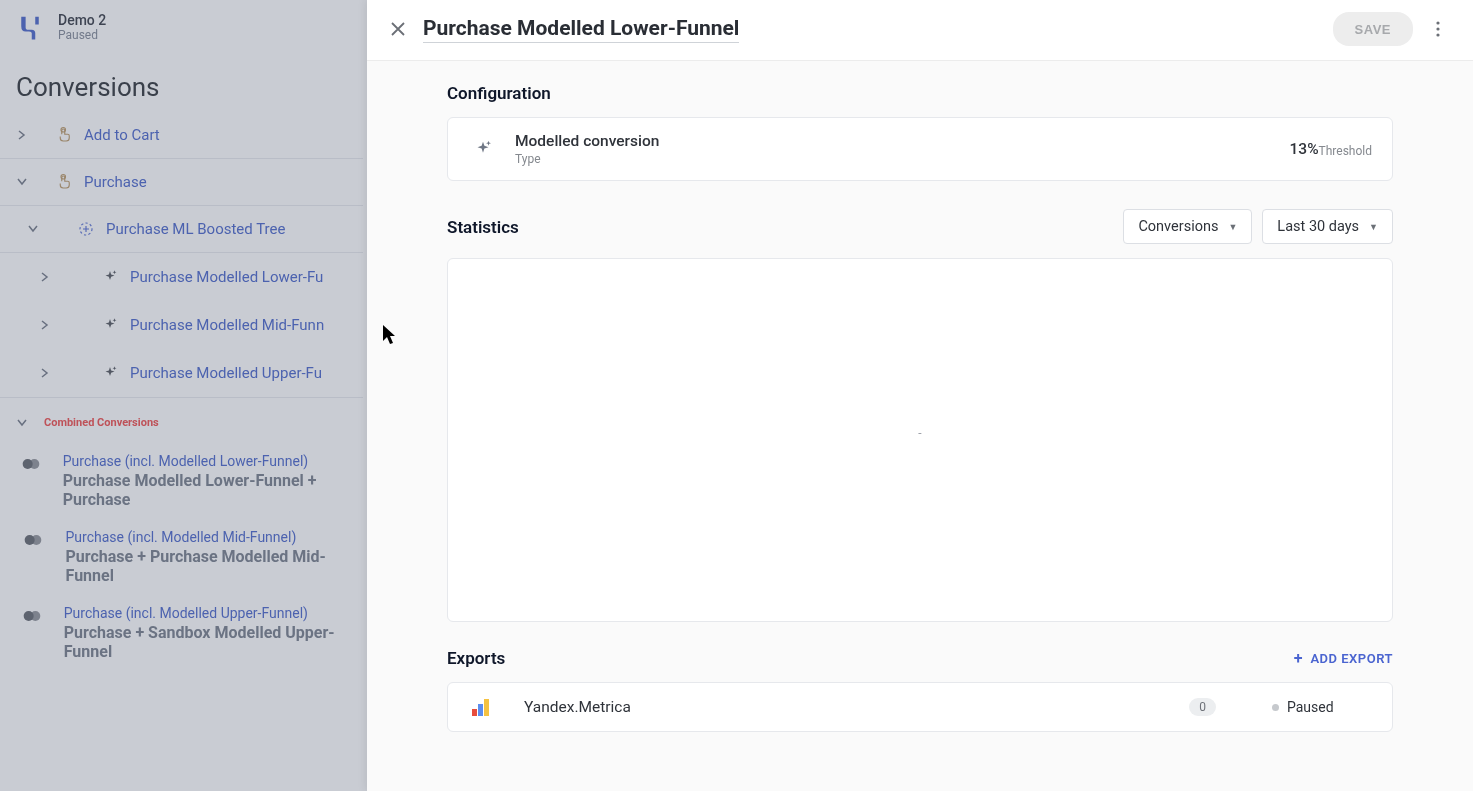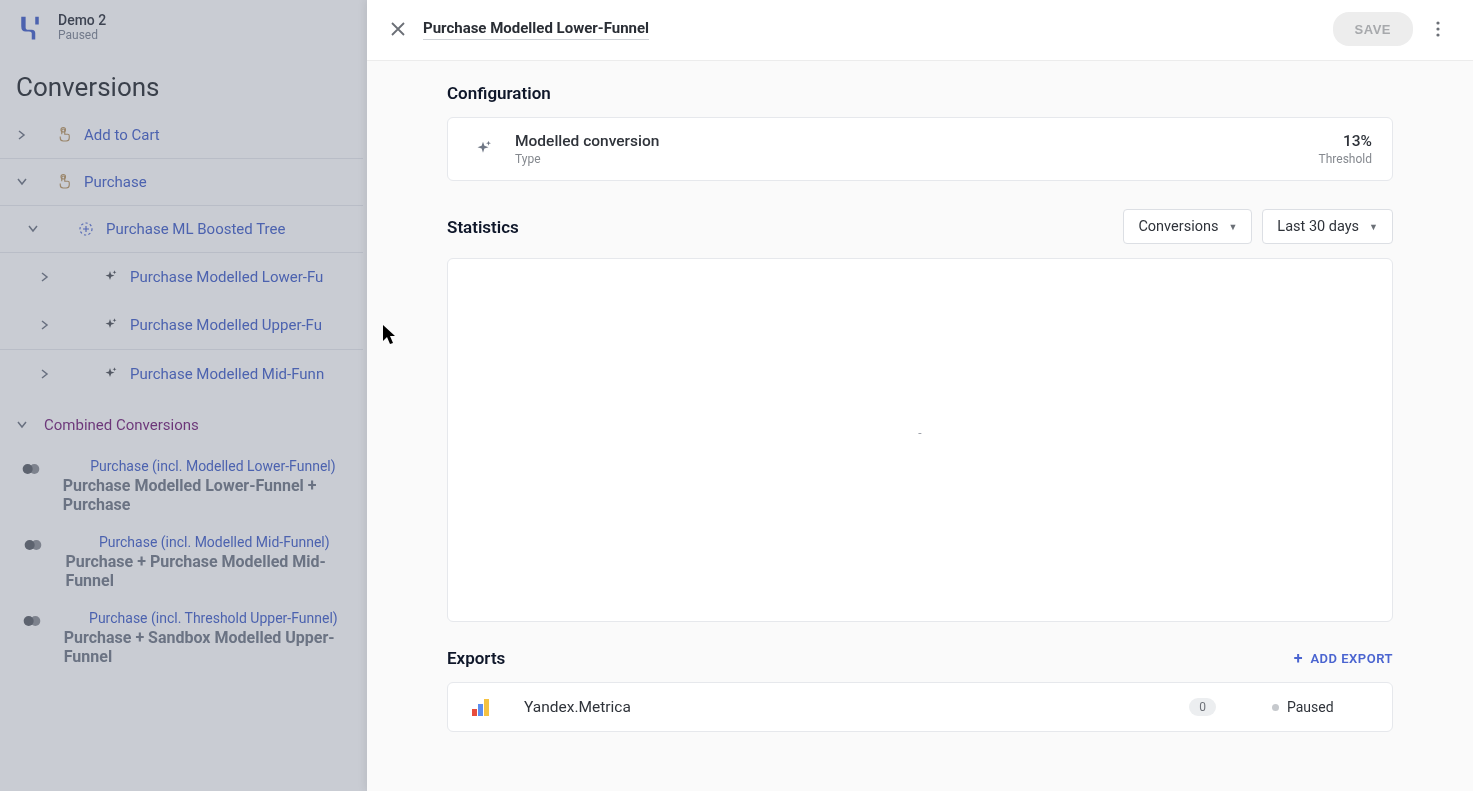--- a/index.html
+++ b/index.html
@@ -23,46 +23,46 @@
 .tree-chevron { width: 44px; display: flex; justify-content: center; color: #6b7280; font-size: 11px; }
 .tree-icon-cell { width: 40px; display: flex; justify-content: center; align-items: center; }
 .tree-label { font-size: 15px; color: #3f5dc8; font-weight: 400; }
 
 .tree-item.level-2 .tree-chevron { width: 66px; }
 .tree-item.level-3 .tree-chevron { width: 90px; }
 .tree-item.level-3 { padding: 15px 0; }
 
 .subsection-title-row { display: flex; align-items: center; padding: 18px 0 14px 0; }
 .subsection-title-row .tree-chevron { width: 44px; }
-.subsection-title { font-size: 15px; color: #701a75; font-weight: 400; }
+.subsection-title { font-size: 11px; color: #ef4444; font-weight: 700; }
 
 .combined-item { display: flex; align-items: flex-start; padding: 10px 0 10px 0; }
 .combined-item .icon-cell { width: 68px; display: flex; justify-content: center; align-items: flex-start; padding-top: 4px; }
-.combined-text { display: flex; flex-direction: column; align-items: center; }
+.combined-text { display: flex; flex-direction: column; }
 .combined-text .main { font-size: 14px; color: #3f5dc8; }
 .combined-text .sub { font-size: 16px; color: #6f7785; margin-top: 2px; font-weight: bold; }
 
 
 .panel { position: absolute; left: 367px; top: 0; right: 0; height: 791px; background: #fafafa; z-index: 10; box-shadow: -2px 0 8px rgba(0,0,0,0.08); }
 .panel-header { display: flex; align-items: center; padding: 12px 20px 14px 16px; border-bottom: 1px solid #ececec; background: #fff; }
 .close-btn { width: 30px; height: 30px; display: flex; align-items: center; justify-content: center; color: #6b6f76; cursor: pointer; }
 .panel-title-wrap { margin-left: 10px; flex: 1; }
-.panel-title { font-size: 15px; font-weight: 700; color: #2a2e35; border-bottom: 1px solid #cfd3d8; display: inline-block; padding-bottom: 2px; }
+.panel-title { font-size: 21px; font-weight: 700; color: #2a2e35; border-bottom: 1px solid #cfd3d8; display: inline-block; padding-bottom: 2px; }
 .save-btn { background: #ededed; color: #a7a9ac; border: none; border-radius: 16px; height: 34px; padding: 0 22px; font-size: 13px; font-weight: 600; letter-spacing: 0.5px; cursor: default; }
 .more-btn { width: 30px; height: 30px; display: flex; align-items: center; justify-content: center; color: #6b6f76; margin-left: 10px; cursor: pointer; }
 
 .panel-body { padding: 22px 80px 20px 80px; }
 .section-title { font-size: 17px; font-weight: 600; color: #0f172a; margin-bottom: 14px; }
 
 .config-card { background: #fff; border: 1px solid #e6e8ec; border-radius: 6px; padding: 14px 20px; display: flex; align-items: center; gap: 17px; }
 .config-icon { width: 30px; display: flex; justify-content: center; align-items: center; color: #6f7785; }
 .config-left { display: flex; flex-direction: column; flex: 1; }
 .config-main { font-size: 15.5px; color: #2f333a; font-weight: 500; }
 .config-sub { font-size: 12px; color: #85898f; margin-top: 2px; }
-.config-right { display: flex; flex-direction: column; align-items: flex-end; }
+.config-right { display: flex; flex-direction: row; align-items: flex-end; }
 
 .stats-header-row { display: flex; align-items: center; justify-content: space-between; margin: 28px 0 14px 0; }
 .dropdowns { display: flex; gap: 10px; }
 .dropdown { background: #fff; border: 1px solid #dcdfe4; border-radius: 4px; padding: 8px 14px; font-size: 14.5px; color: #2f333a; display: flex; align-items: center; gap: 10px; cursor: pointer; }
 .dropdown .arrow { font-size: 9px; color: #6b7077; }
 
 .chart-card { background: #fff; border: 1px solid #e6e8ec; border-radius: 6px; height: 364px; position: relative; }
 .chart-empty { position: absolute; top: 48%; left: 50%; transform: translate(-50%, -50%); font-size: 12px; color: #9ca0a8; }
 
 .exports-row { display: flex; align-items: center; justify-content: space-between; margin: 26px 0 14px 0; }
@@ -156,46 +156,46 @@
           </svg>
       </span>
       <span class="tree-icon-cell">
         <svg class="icon-sparkle" viewBox="0 0 24 24">
             <path d="M12 4 l1.5 4.5 L18 10 l-4.5 1.5 L12 16 l-1.5 -4.5 L6 10 l4.5 -1.5 Z M18 3 l.7 2 2 .7 -2 .7 -.7 2 -.7 -2 -2 -.7 2 -.7 Z" fill="#4a4e55"></path>
           </svg>
       </span>
       <span class="tree-label">Purchase Modelled Lower-Fu</span>
     </div>
 
-    <div class="tree-item level-3">
+    <div class="tree-item level-3 no-border">
       <span class="tree-chevron">
         <svg width="8" height="10" viewBox="0 0 8 10">
             <path d="M1 1 L6 5 L1 9" stroke="#6b7280" stroke-width="1.5" fill="none"></path>
           </svg>
       </span>
       <span class="tree-icon-cell">
         <svg class="icon-sparkle" viewBox="0 0 24 24">
             <path d="M12 4 l1.5 4.5 L18 10 l-4.5 1.5 L12 16 l-1.5 -4.5 L6 10 l4.5 -1.5 Z M18 3 l.7 2 2 .7 -2 .7 -.7 2 -.7 -2 -2 -.7 2 -.7 Z" fill="#4a4e55"></path>
           </svg>
       </span>
-      <span class="tree-label">Purchase Modelled Upper-Fu</span>
-    </div>
-
-    <div class="tree-item level-3 no-border">
+      <span class="tree-label">Purchase Modelled Mid-Funn</span>
+    </div>
+
+    <div class="tree-item level-3">
       <span class="tree-chevron">
         <svg width="8" height="10" viewBox="0 0 8 10">
             <path d="M1 1 L6 5 L1 9" stroke="#6b7280" stroke-width="1.5" fill="none"></path>
           </svg>
       </span>
       <span class="tree-icon-cell">
         <svg class="icon-sparkle" viewBox="0 0 24 24">
             <path d="M12 4 l1.5 4.5 L18 10 l-4.5 1.5 L12 16 l-1.5 -4.5 L6 10 l4.5 -1.5 Z M18 3 l.7 2 2 .7 -2 .7 -.7 2 -.7 -2 -2 -.7 2 -.7 Z" fill="#4a4e55"></path>
           </svg>
       </span>
-      <span class="tree-label">Purchase Modelled Mid-Funn</span>
+      <span class="tree-label">Purchase Modelled Upper-Fu</span>
     </div>
 
     <div class="subsection-title-row">
       <span class="tree-chevron">
         <svg width="10" height="8" viewBox="0 0 10 8">
             <path d="M1 1 L5 6 L9 1" stroke="#6b7280" stroke-width="1.5" fill="none"></path>
           </svg>
       </span>
       <span class="subsection-title">Combined Conversions</span>
     </div>
@@ -227,21 +227,21 @@
     </div>
 
     <div class="combined-item">
       <span class="icon-cell">
         <svg class="icon-combined" viewBox="0 0 24 16">
             <circle cx="8" cy="8" r="6" fill="#5a5e66"></circle>
             <circle cx="16" cy="8" r="6" fill="#5a5e66" fill-opacity="0.7"></circle>
           </svg>
       </span>
       <div class="combined-text">
-        <span class="main">Purchase (incl. Threshold Upper-Funnel)</span>
+        <span class="main">Purchase (incl. Modelled Upper-Funnel)</span>
         <span class="sub">Purchase + Sandbox Modelled Upper-Funnel</span>
       </div>
     </div>
 
   </div>
 </div>
 <div class="sidebar-overlay"></div>
 
 <div class="panel">
   <div class="panel-header">

